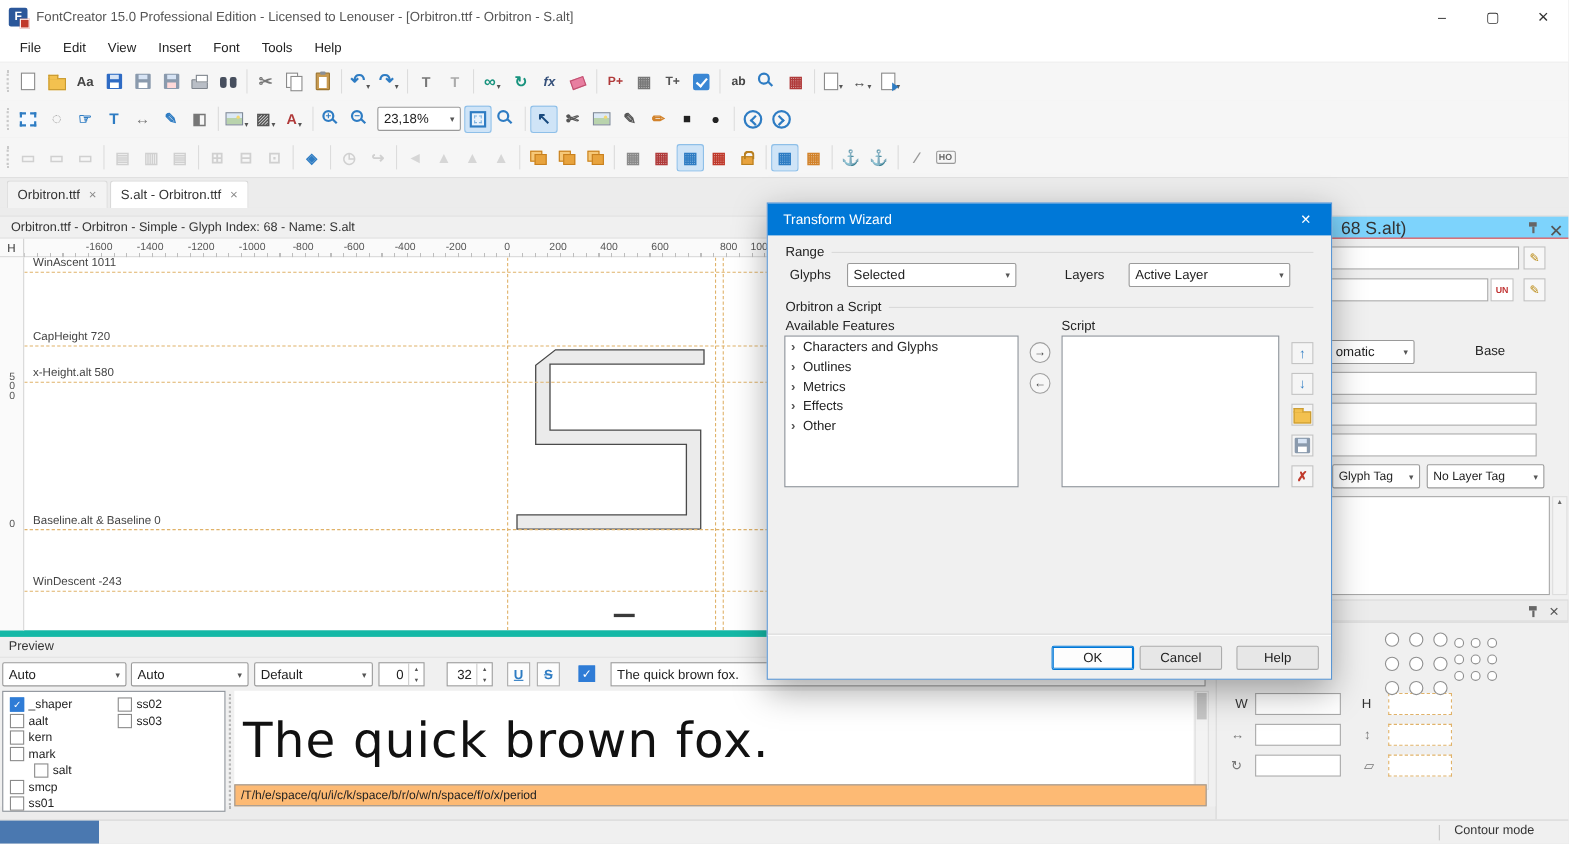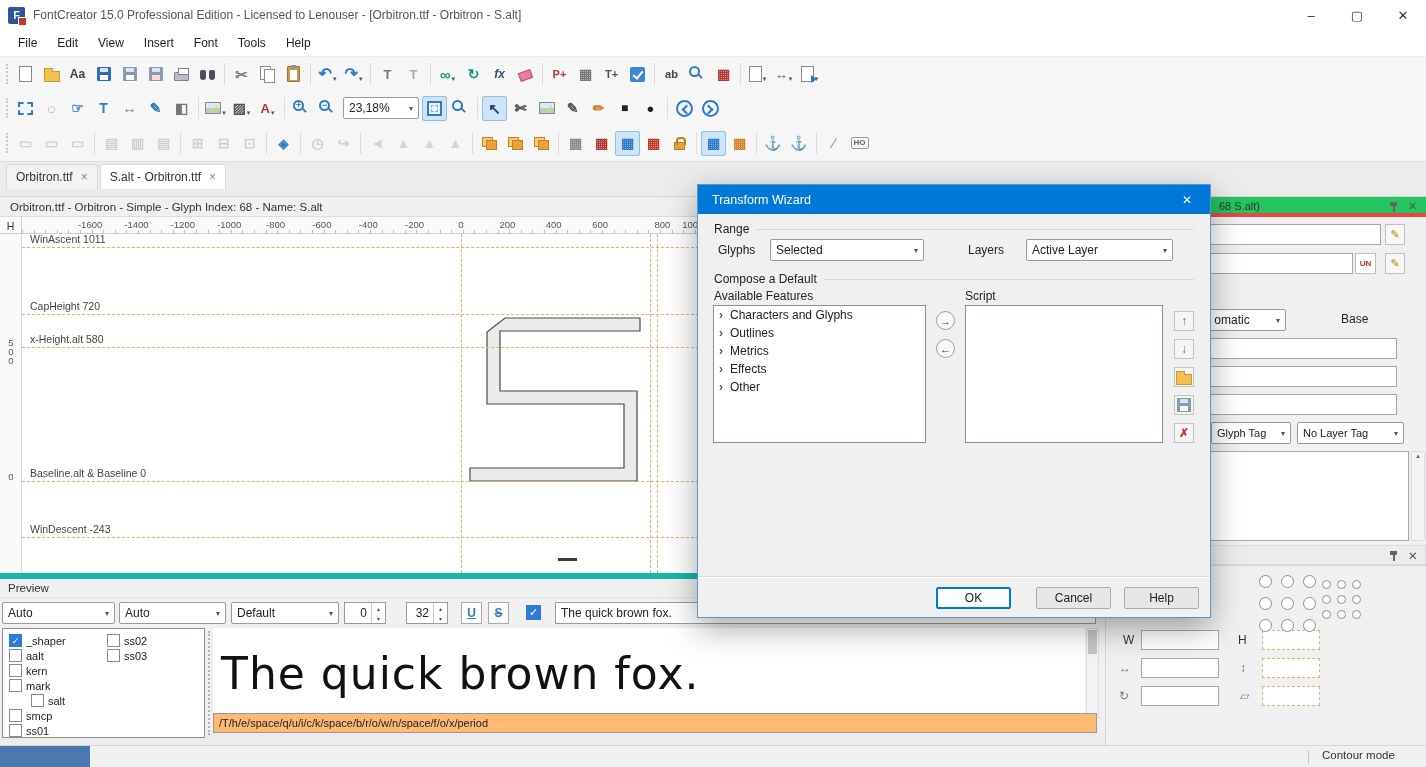--- a/index.html
+++ b/index.html
@@ -112,21 +112,21 @@
 .pv-feat{position:absolute;display:flex;align-items:center;gap:4px;font-size:11px;color:#222}
 .pv-check{width:13px;height:13px;border:1px solid #8a8a8a;background:#fff;display:inline-flex;align-items:center;justify-content:center;font-size:9px;color:#fff;flex:0 0 auto}
 .pv-check.on{background:#2f7cd6;border-color:#2f7cd6}
 #pvsplit{position:absolute;left:208px;top:52px;height:104px;border-left:2px dotted #b5b5b5}
 #pvtext{position:absolute;left:213px;top:49px;width:872px;height:90px;background:#fff;display:flex;align-items:center;padding-left:8px;font-size:44px;letter-spacing:1px;color:#111;font-family:"DejaVu Sans",sans-serif}
 #pvscroll{position:absolute;left:1086px;top:49px;width:13px;height:90px;background:#f3f3f3;border:1px solid #ddd}
 #pvthumb{position:absolute;left:1px;top:1px;width:9px;height:24px;background:#c6c6c6}
 #pvseq{position:absolute;left:213px;top:134px;width:884px;height:20px;background:#fdba74;border:1px solid #9a9a9a;display:flex;align-items:center;padding-left:5px;font-size:11px;color:#222}
 
 #rightpanel{position:absolute;left:1150px;top:196px;width:276px;height:349px;background:#f0f0f0;border-top:1px solid #d5d5d5;border-left:1px solid #d5d5d5}
-.pnl-header{height:20px;background:#22c55e;border-bottom:4px solid #ef4444;position:relative;font-size:11px;color:#333}
+.pnl-header{height:20px;background:#7dd3fc;border-bottom:1px solid #ef4444;position:relative;font-size:16px;color:#333}
 .rp-input{position:absolute;background:#fff;border:1px solid #a8a8a8;height:21px}
 .rp-btn{position:absolute;width:20px;height:21px;background:#f7f7f7;border:1px solid #c0c0c0;display:flex;align-items:center;justify-content:center;font-size:11px;color:#b8860b}
 .rp-un{position:absolute;width:21px;height:21px;background:#fff;border:1px solid #c0c0c0;display:flex;align-items:center;justify-content:center;font-size:8px;font-weight:bold;color:#c03030}
 .dlbl{position:absolute;font-size:12px;color:#222}
 #transformHeader{position:absolute;left:1150px;top:545px;width:276px;height:20px;background:#ececec;border:1px solid #dcdcdc}
 #transformPanel{position:absolute;left:1105px;top:565px;width:321px;height:180px;background:#f0f0f0;border-left:1px solid #d5d5d5;border-top:1px solid #d5d5d5}
 .circ{position:absolute;width:13px;height:13px;border:1px solid #8f8f8f;border-radius:50%;background:#fff}
 .circ.small{width:9px;height:9px}
 .tp-label{position:absolute;font-size:12px;color:#333}
 .tp-input{position:absolute;height:20px;background:#fff;border:1px solid #a8a8a8}
@@ -693,21 +693,21 @@
     <div class="combo dcombo" style="left:72px;top:25px;width:154px">
       <span>Selected</span>
         <span class="cmb-arrow">▾</span>
     </div>
     <span class="dlbl" style="left:270px;top:29px">Layers</span>
     <div class="combo dcombo" style="left:328px;top:25px;width:147px">
       <span>Active Layer</span>
         <span class="cmb-arrow">▾</span>
     </div>
     <div class="grp" style="top:58px">
-        <span>Compose a Default</span>
+        <span>Orbitron a Script</span>
         <i></i>
       </div>
     <span class="dlbl" style="left:16px;top:75px">Available Features</span>
     <span class="dlbl" style="left:267px;top:75px">Script</span>
     <div class="dlist" id="featList" style="left:15px;top:91px;width:213px;height:138px">
         <div class="feat-item">
           <span class="feat-arrow">›</span>
           <span class="feat-label">Characters and Glyphs</span>
         </div>
         <div class="feat-item">
@@ -733,21 +733,21 @@
     <div class="sbtn" style="left:476px;top:97px">↑</div>
     <div class="sbtn" style="left:476px;top:125px">↓</div>
     <div class="sbtn" style="left:476px;top:153px">
         <span class="shp sh-folder"></span>
       </div>
     <div class="sbtn" style="left:476px;top:181px">
         <span class="shp sh-floppy-gray"></span>
       </div>
     <div class="sbtn" style="left:476px;top:209px;color:#c0392b">✗</div>
     <div class="dlg-sep"></div>
-    <div class="dbtn default" style="left:238px">OK</div>
+    <div class="dbtn default" style="left:258px">OK</div>
     <div class="dbtn" style="left:338px">Cancel</div>
     <div class="dbtn" style="left:426px">Help</div>
   </div>
 </div>
 
 <div id="statusbar">
   <div id="statusind"></div>
   <div id="statusdiv"></div>
   <div id="statusmode">Contour mode</div>
 </div>

